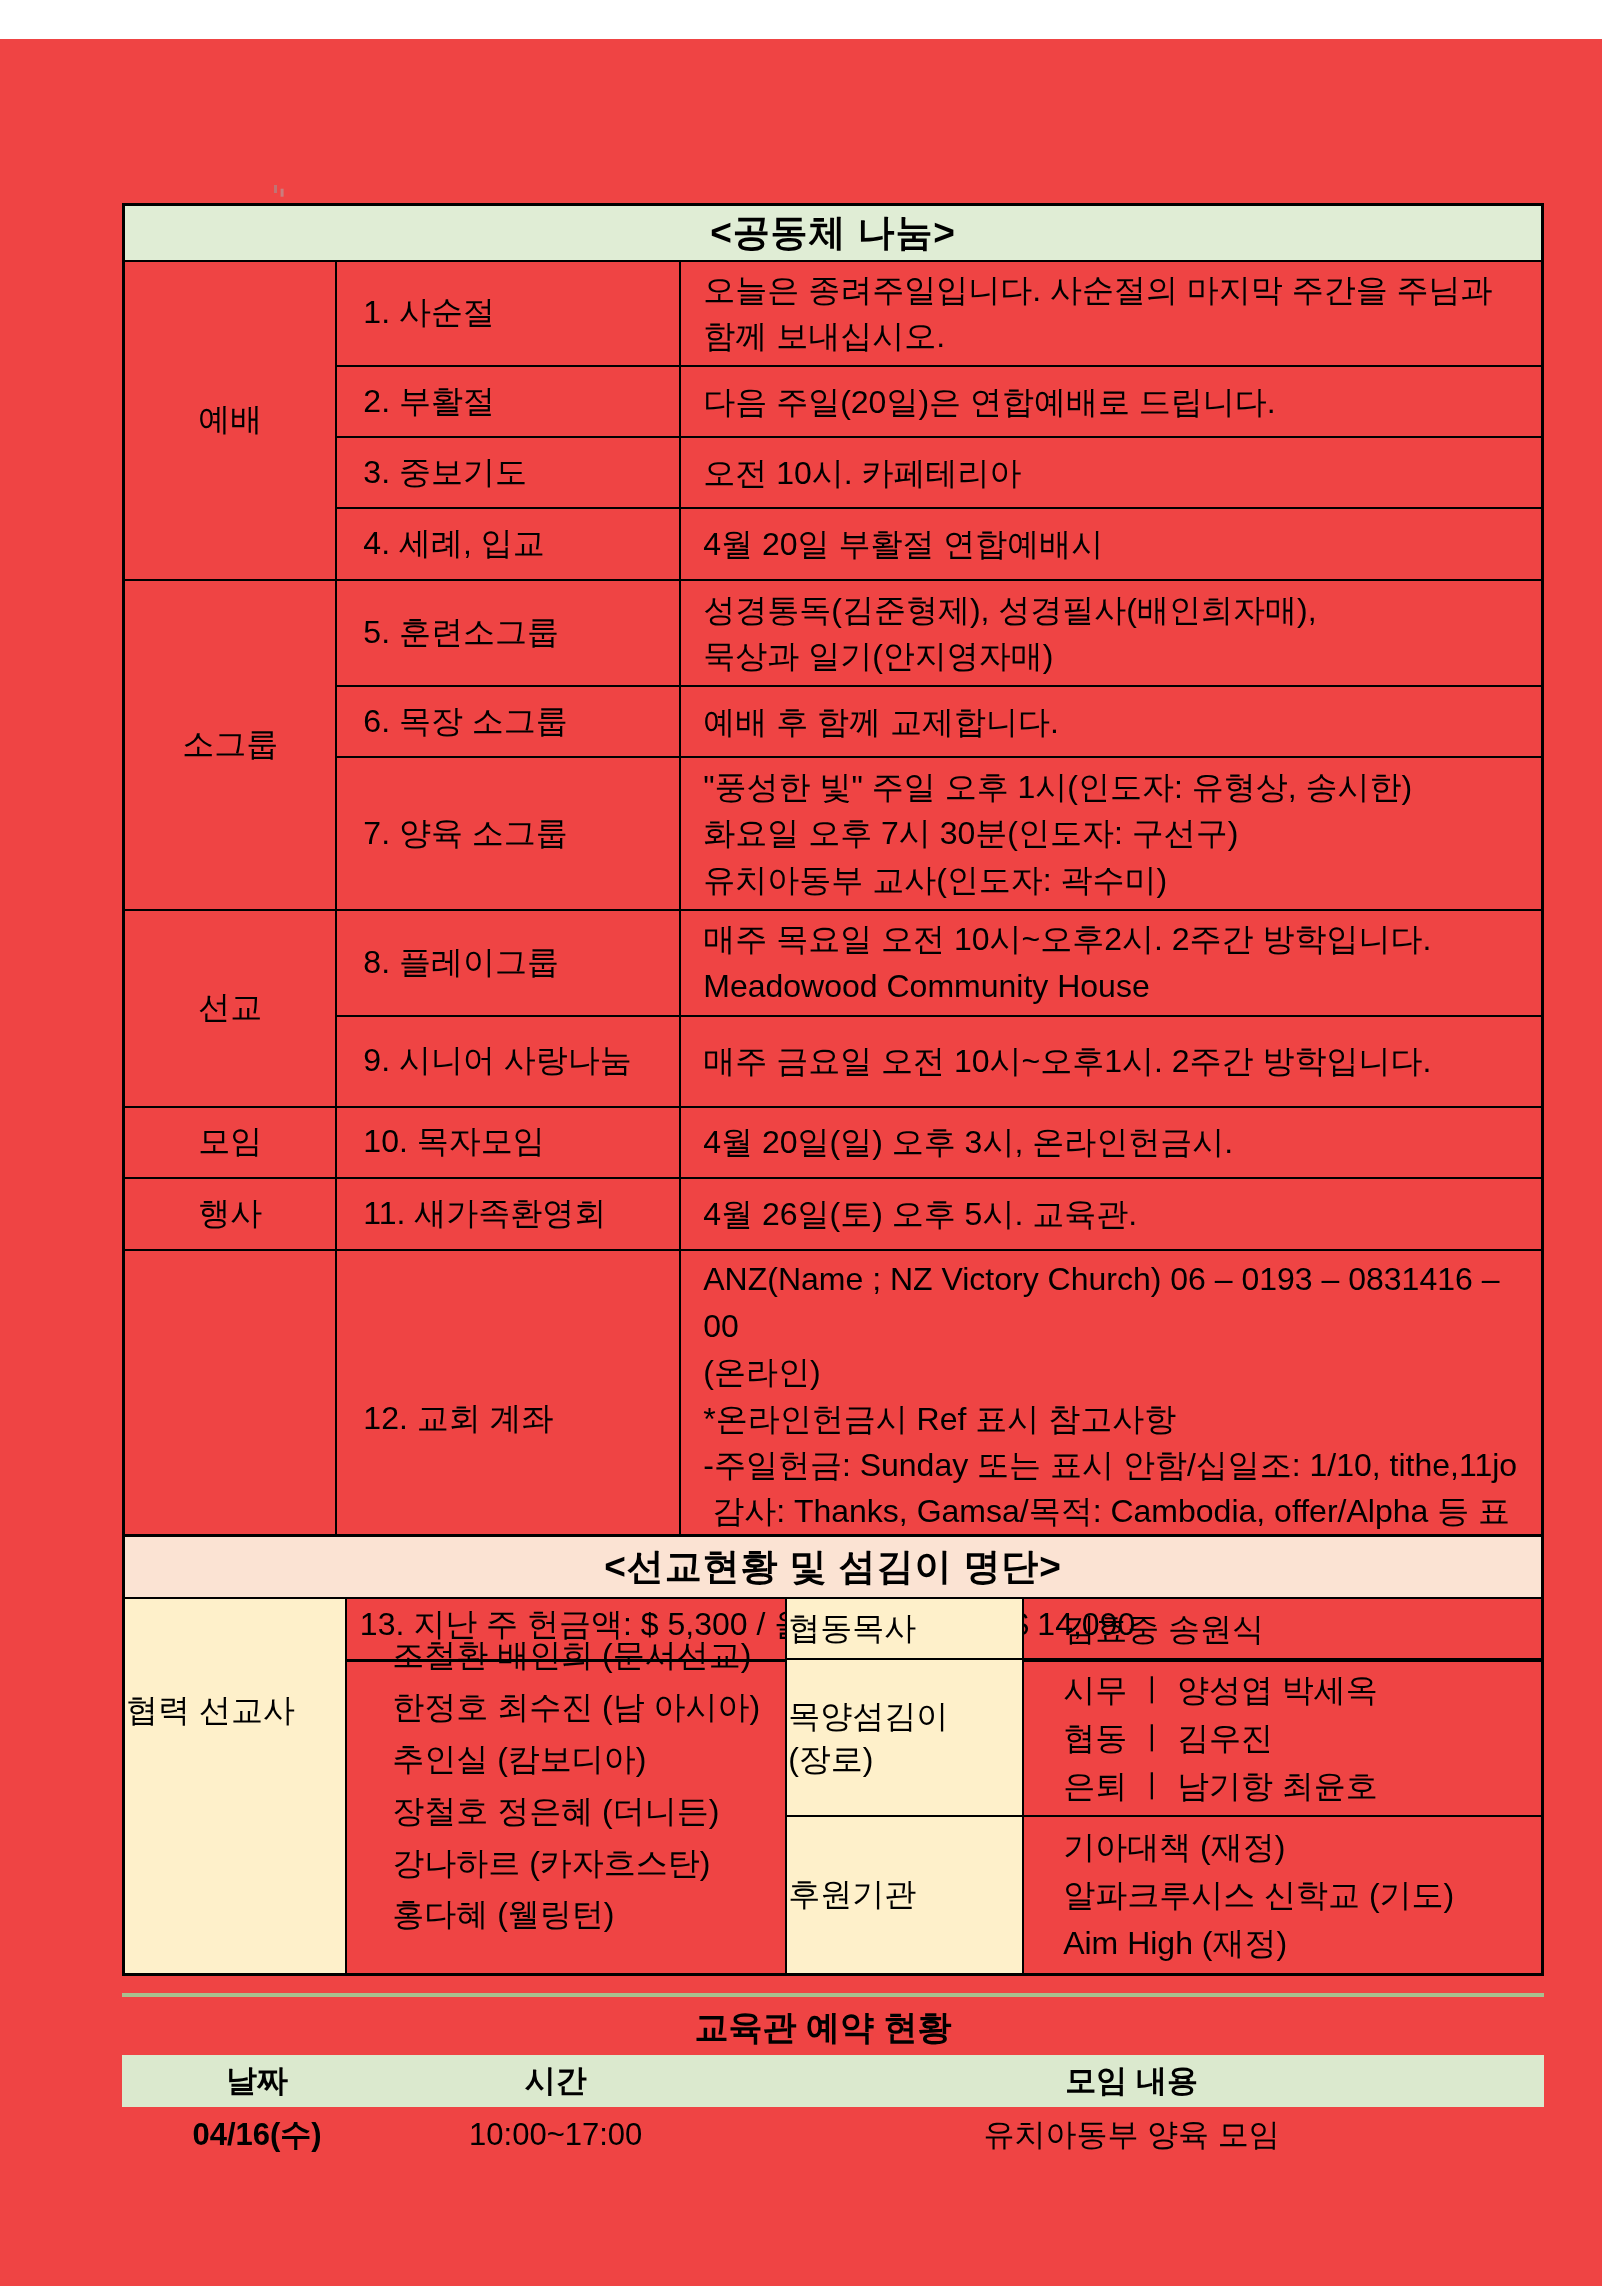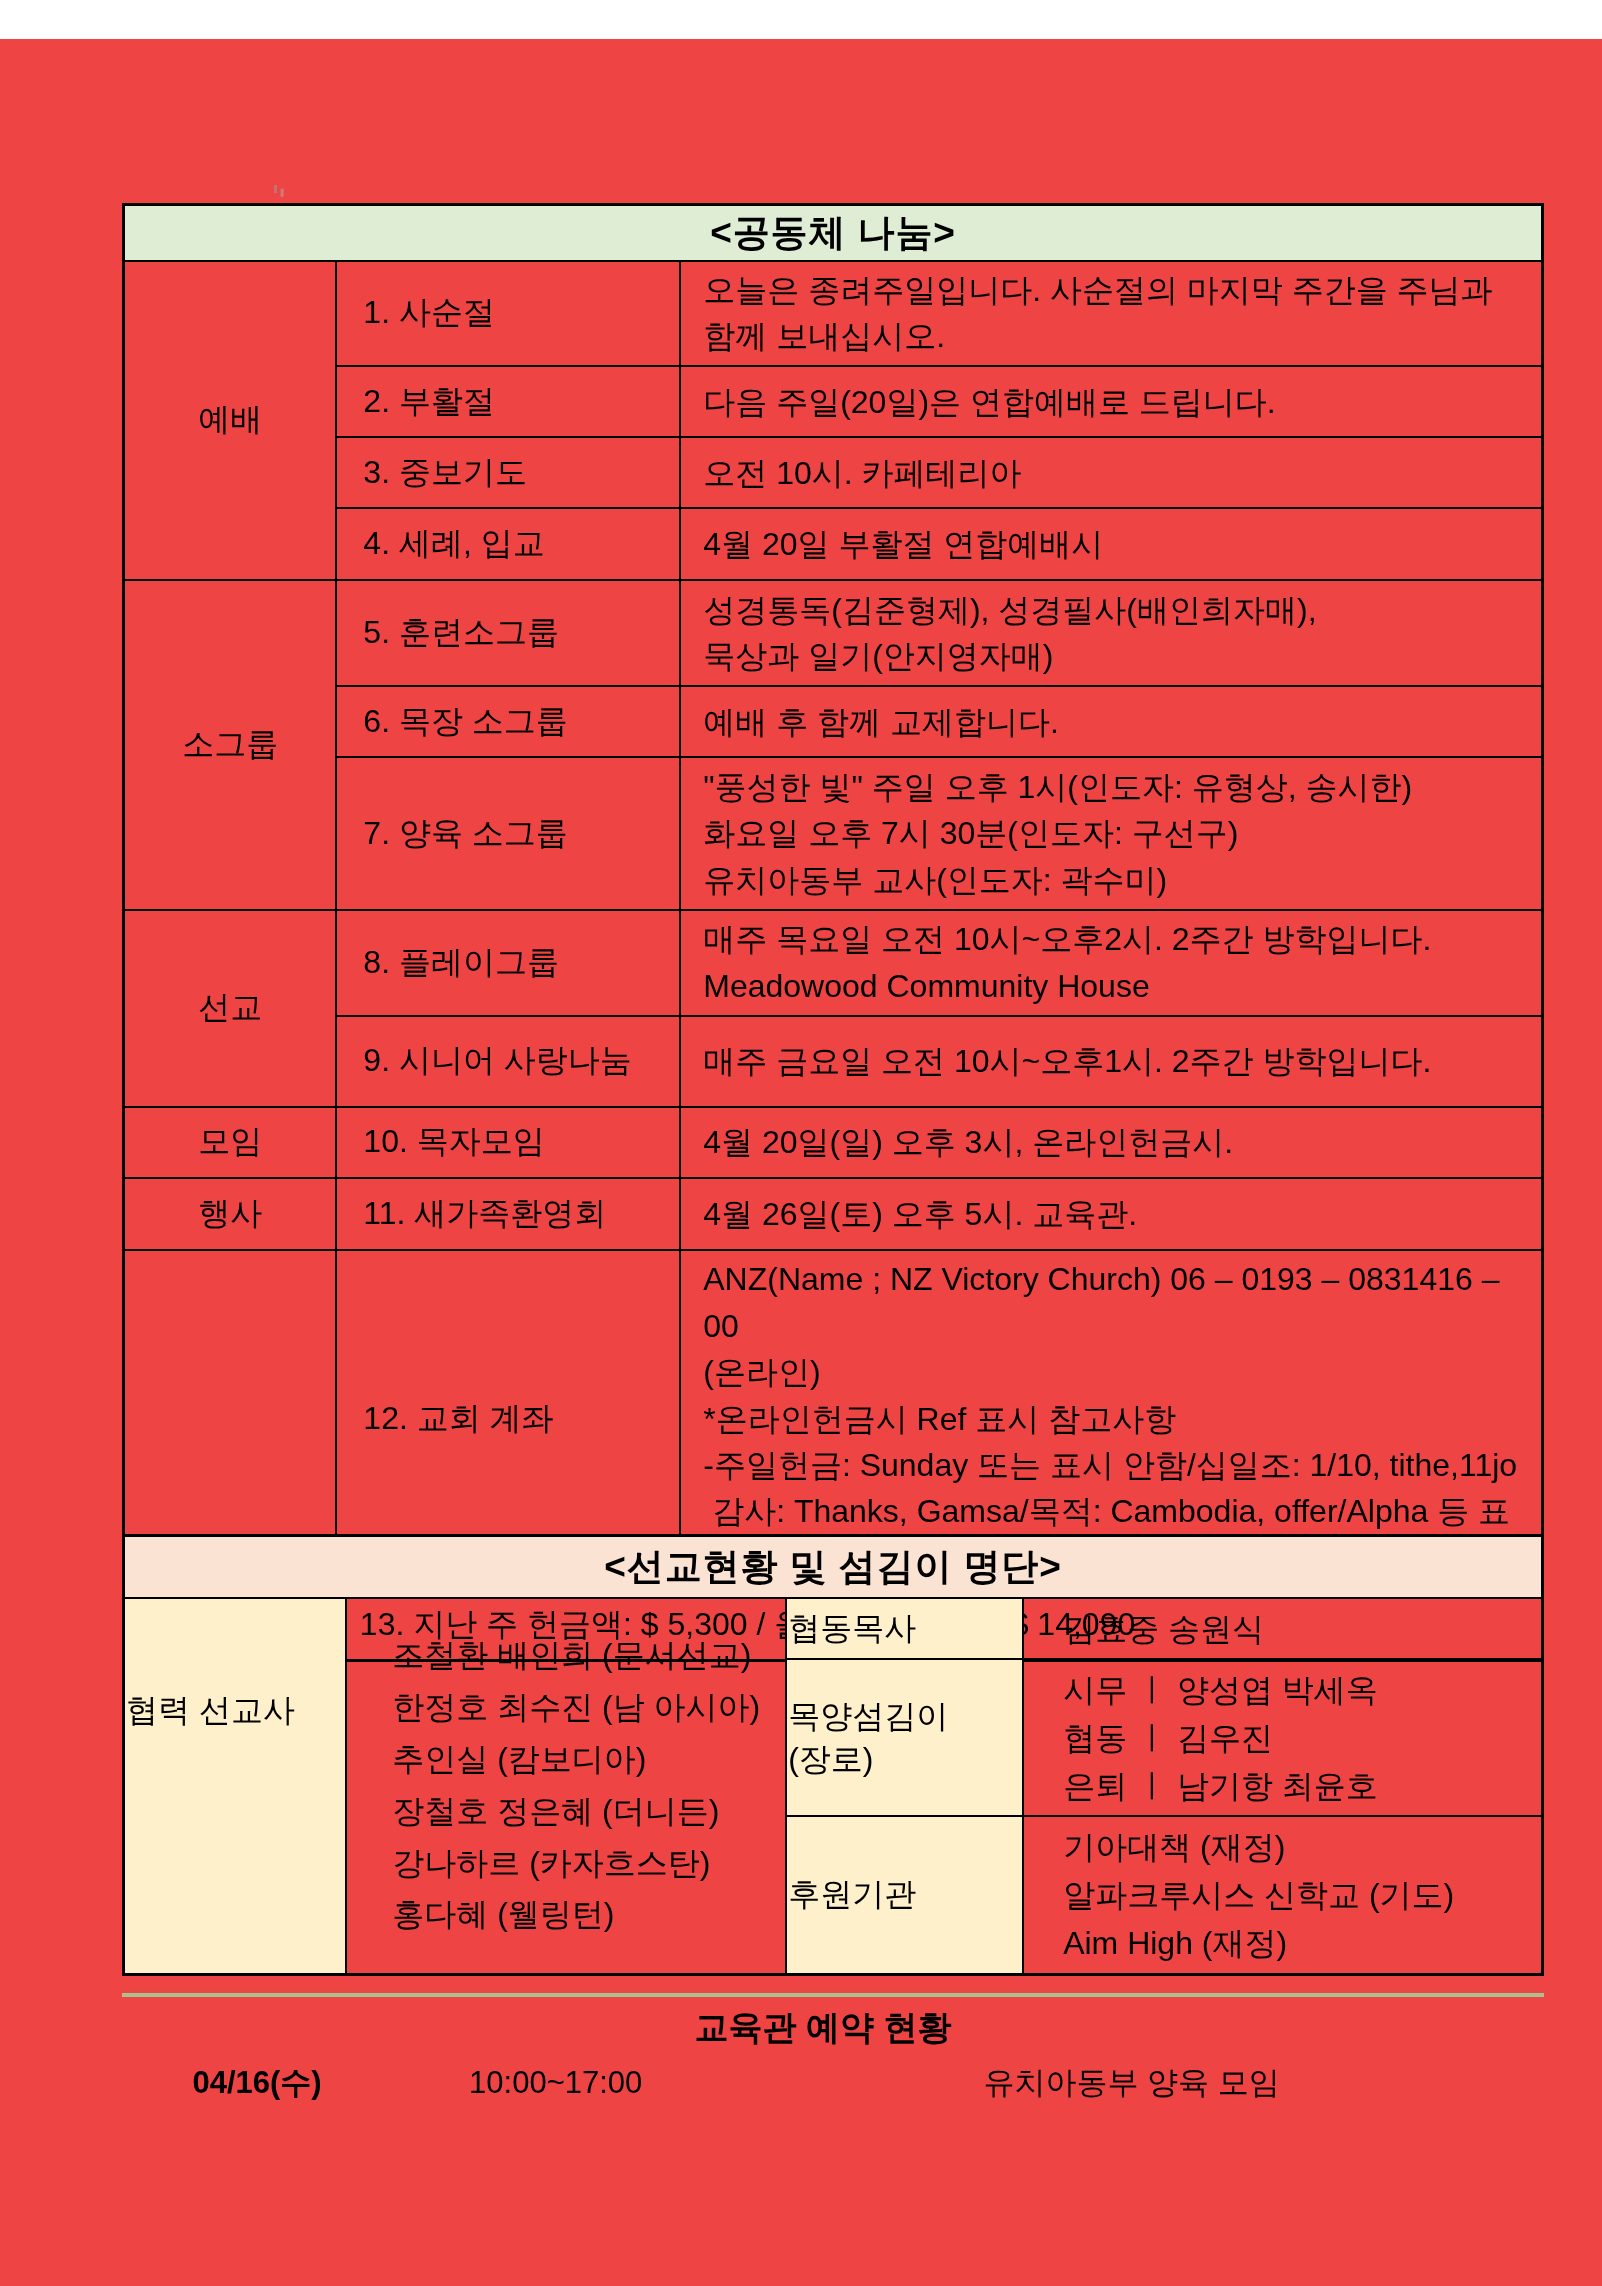--- a/index.html
+++ b/index.html
@@ -235,20 +235,25 @@
   <div class="t3-line"></div>
   <div class="t3-title">교육관 예약 현황</div>
 
   <table class="t3">
     <colgroup>
         <col style="width:19%">
         <col style="width:23%">
         <col style="width:58%">
       </colgroup>
     <tbody>
+      <tr class="th3">
+        <td>날짜</td>
+        <td>시간</td>
+        <td>모임 내용</td>
+      </tr>
       <tr class="tr1">
         <td class="date">04/16(수)</td>
         <td>10:00~17:00</td>
         <td>유치아동부 양육 모임</td>
       </tr>
     </tbody>
   </table>
 
 </div>
 

